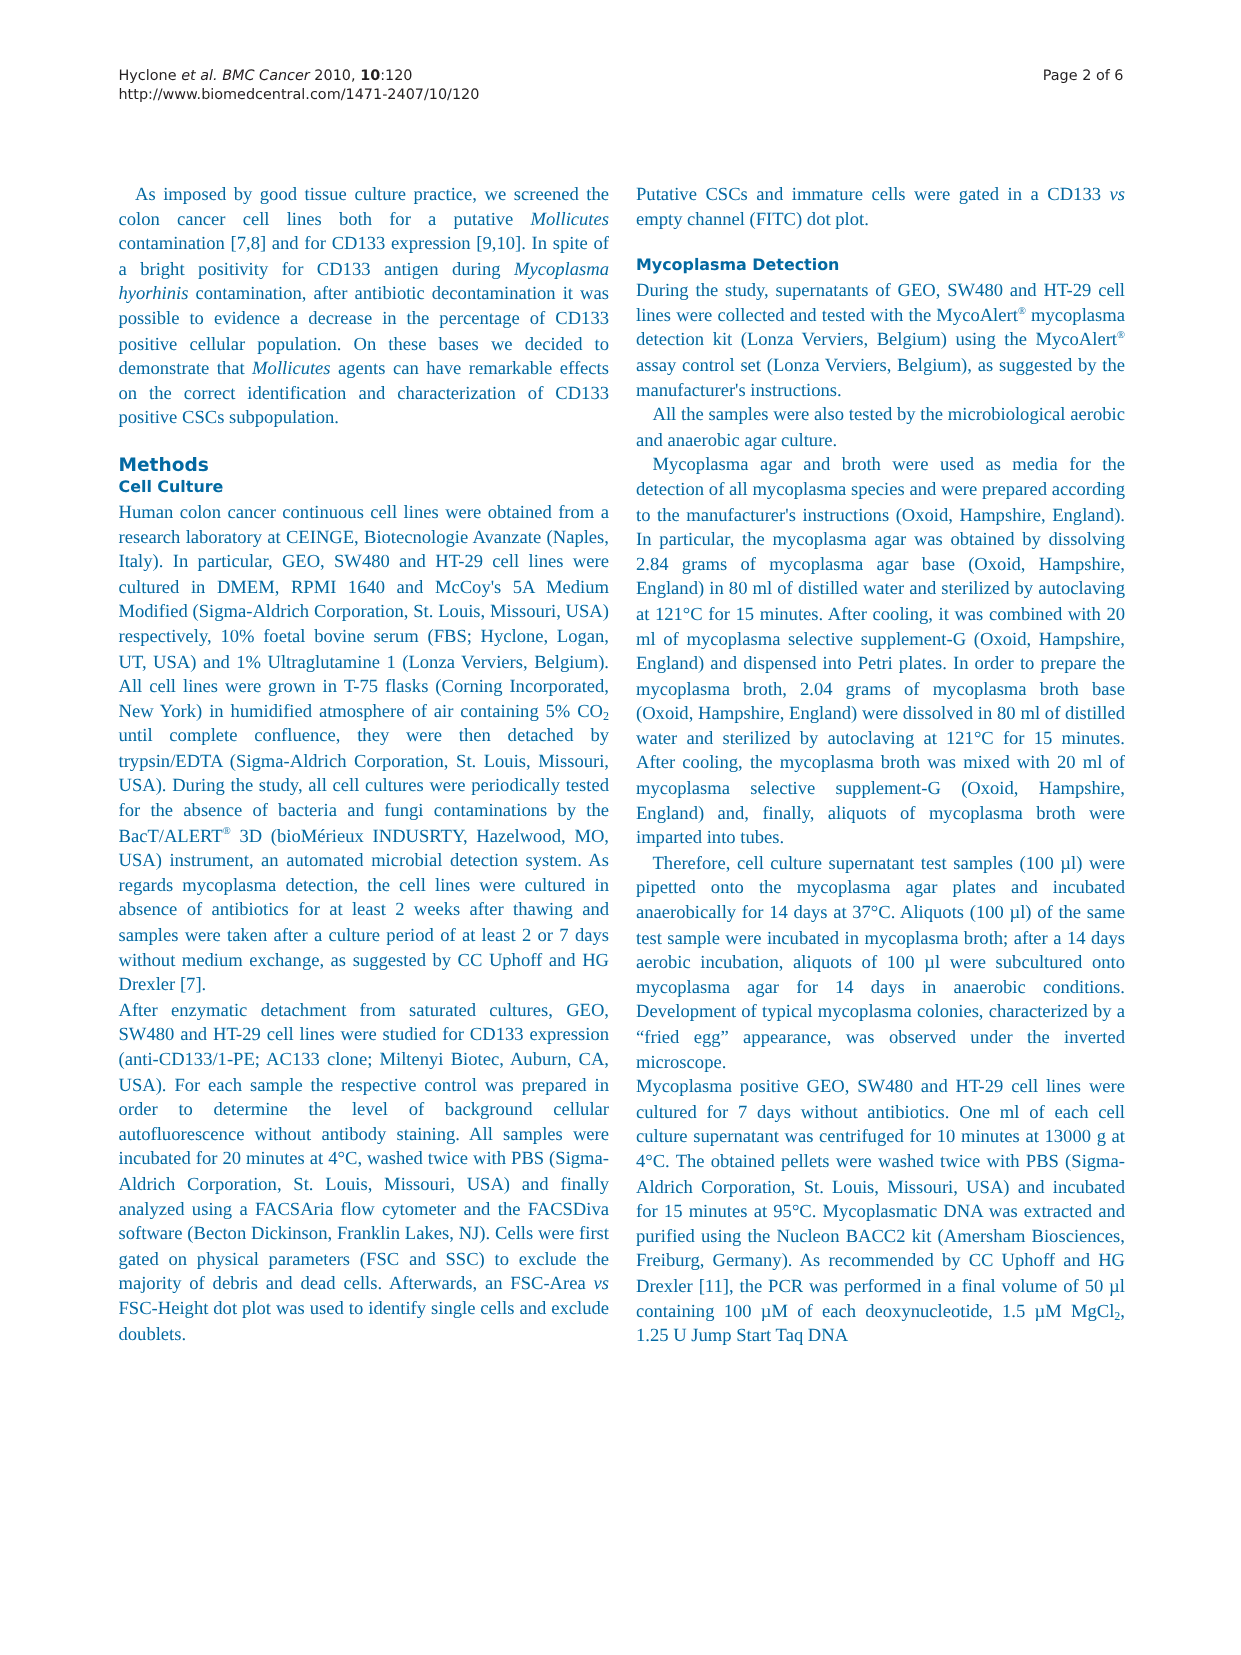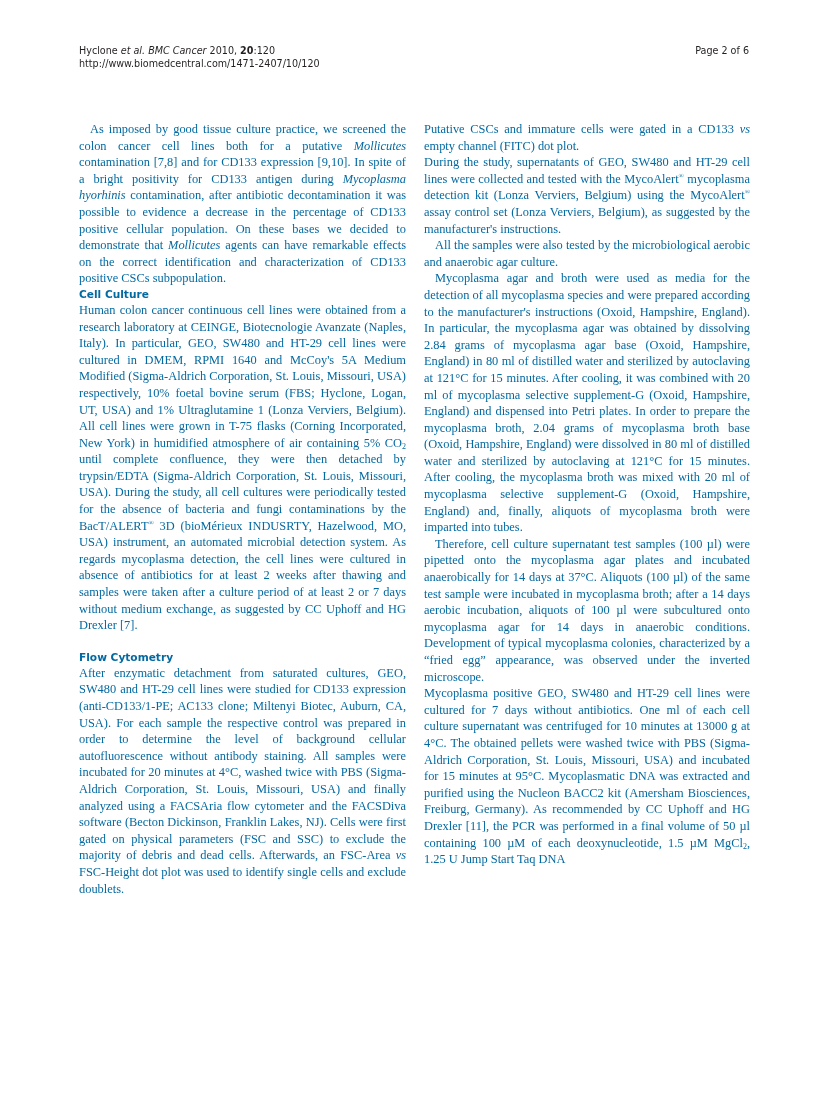--- a/index.html
+++ b/index.html
@@ -19,38 +19,39 @@
   .h-sub.spaced { margin-top: 16px; }
   .col i { font-style: italic; }
   sup.reg { font-size: 7px; vertical-align: 5px; line-height: 0; }
   sub.s { font-size: 8px; vertical-align: -2px; line-height: 0; }
 </style>
 </head>
 <body>
 
 <div class="header">
   <div class="left">
-    <div><span>Hyclone</span> <i>et al.</i> <i>BMC Cancer</i> <span>2010,</span> <b>20</b><span>:120</span></div>
+    <div><span>Hyclone</span> <i>et al.</i> <i>BMC Cancer</i> <span>2010,</span> <b>10</b><span>:120</span></div>
     <div>http://www.biomedcentral.com/1471-2407/10/120</div>
   </div>
   <div class="right">Page 2 of 6</div>
 </div>
 
 <div class="col left">
   <p class="indent"><span>As imposed by good tissue culture practice, we screened the colon cancer cell lines both for a putative </span><i>Mollicutes</i><span> contamination [7,8] and for CD133 expression [9,10]. In spite of a bright positivity for CD133 antigen during </span><i>Mycoplasma hyorhinis</i><span> contamination, after antibiotic decontamination it was possible to evidence a decrease in the percentage of CD133 positive cellular population. On these bases we decided to demonstrate that </span><i>Mollicutes</i><span> agents can have remarkable effects on the correct identification and characterization of CD133 positive CSCs subpopulation.</span></p>
 
+  <div class="h-section">Methods</div>
   <div class="h-sub">Cell Culture</div>
   <p><span>Human colon cancer continuous cell lines were obtained from a research laboratory at CEINGE, Biotecnologie Avanzate (Naples, Italy). In particular, GEO, SW480 and HT-29 cell lines were cultured in DMEM, RPMI 1640 and McCoy's 5A Medium Modified (Sigma-Aldrich Corporation, St. Louis, Missouri, USA) respectively, 10% foetal bovine serum (FBS; Hyclone, Logan, UT, USA) and 1% Ultraglutamine 1 (Lonza Verviers, Belgium). All cell lines were grown in T-75 flasks (Corning Incorporated, New York) in humidified atmosphere of air containing 5% CO</span><sub class="s">2</sub><span> until complete confluence, they were then detached by trypsin/EDTA (Sigma-Aldrich Corporation, St. Louis, Missouri, USA). During the study, all cell cultures were periodically tested for the absence of bacteria and fungi contaminations by the BacT/ALERT</span><sup class="reg">®</sup><span> 3D (bioMérieux INDUSRTY, Hazelwood, MO, USA) instrument, an automated microbial detection system. As regards mycoplasma detection, the cell lines were cultured in absence of antibiotics for at least 2 weeks after thawing and samples were taken after a culture period of at least 2 or 7 days without medium exchange, as suggested by CC Uphoff and HG Drexler [7].</span></p>
 
-  <div class="h-sub spaced">Flow Cytometry</div>
   <p><span>After enzymatic detachment from saturated cultures, GEO, SW480 and HT-29 cell lines were studied for CD133 expression (anti-CD133/1-PE; AC133 clone; Miltenyi Biotec, Auburn, CA, USA). For each sample the respective control was prepared in order to determine the level of background cellular autofluorescence without antibody staining. All samples were incubated for 20 minutes at 4°C, washed twice with PBS (Sigma-Aldrich Corporation, St. Louis, Missouri, USA) and finally analyzed using a FACSAria flow cytometer and the FACSDiva software (Becton Dickinson, Franklin Lakes, NJ). Cells were first gated on physical parameters (FSC and SSC) to exclude the majority of debris and dead cells. Afterwards, an FSC-Area </span><i>vs</i><span> FSC-Height dot plot was used to identify single cells and exclude doublets.</span></p>
 </div>
 
 <div class="col right">
   <p><span>Putative CSCs and immature cells were gated in a CD133 </span><i>vs</i><span> empty channel (FITC) dot plot.</span></p>
 
+  <div class="h-sub spaced">Mycoplasma Detection</div>
   <p><span>During the study, supernatants of GEO, SW480 and HT-29 cell lines were collected and tested with the MycoAlert</span><sup class="reg">®</sup><span> mycoplasma detection kit (Lonza Verviers, Belgium) using the MycoAlert</span><sup class="reg">®</sup><span> assay control set (Lonza Verviers, Belgium), as suggested by the manufacturer's instructions.</span></p>
   <p class="indent">All the samples were also tested by the microbiological aerobic and anaerobic agar culture.</p>
   <p class="indent">Mycoplasma agar and broth were used as media for the detection of all mycoplasma species and were prepared according to the manufacturer's instructions (Oxoid, Hampshire, England). In particular, the mycoplasma agar was obtained by dissolving 2.84 grams of mycoplasma agar base (Oxoid, Hampshire, England) in 80 ml of distilled water and sterilized by autoclaving at 121°C for 15 minutes. After cooling, it was combined with 20 ml of mycoplasma selective supplement-G (Oxoid, Hampshire, England) and dispensed into Petri plates. In order to prepare the mycoplasma broth, 2.04 grams of mycoplasma broth base (Oxoid, Hampshire, England) were dissolved in 80 ml of distilled water and sterilized by autoclaving at 121°C for 15 minutes. After cooling, the mycoplasma broth was mixed with 20 ml of mycoplasma selective supplement-G (Oxoid, Hampshire, England) and, finally, aliquots of mycoplasma broth were imparted into tubes.</p>
   <p class="indent">Therefore, cell culture supernatant test samples (100 µl) were pipetted onto the mycoplasma agar plates and incubated anaerobically for 14 days at 37°C. Aliquots (100 µl) of the same test sample were incubated in mycoplasma broth; after a 14 days aerobic incubation, aliquots of 100 µl were subcultured onto mycoplasma agar for 14 days in anaerobic conditions. Development of typical mycoplasma colonies, characterized by a “fried egg” appearance, was observed under the inverted microscope.</p>
 
   <p><span>Mycoplasma positive GEO, SW480 and HT-29 cell lines were cultured for 7 days without antibiotics. One ml of each cell culture supernatant was centrifuged for 10 minutes at 13000 g at 4°C. The obtained pellets were washed twice with PBS (Sigma-Aldrich Corporation, St. Louis, Missouri, USA) and incubated for 15 minutes at 95°C. Mycoplasmatic DNA was extracted and purified using the Nucleon BACC2 kit (Amersham Biosciences, Freiburg, Germany). As recommended by CC Uphoff and HG Drexler [11], the PCR was performed in a final volume of 50 µl containing 100 µM of each deoxynucleotide, 1.5 µM MgCl</span><sub class="s">2</sub><span>, 1.25 U Jump Start Taq DNA</span></p>
 </div>
 
 </body></html>

